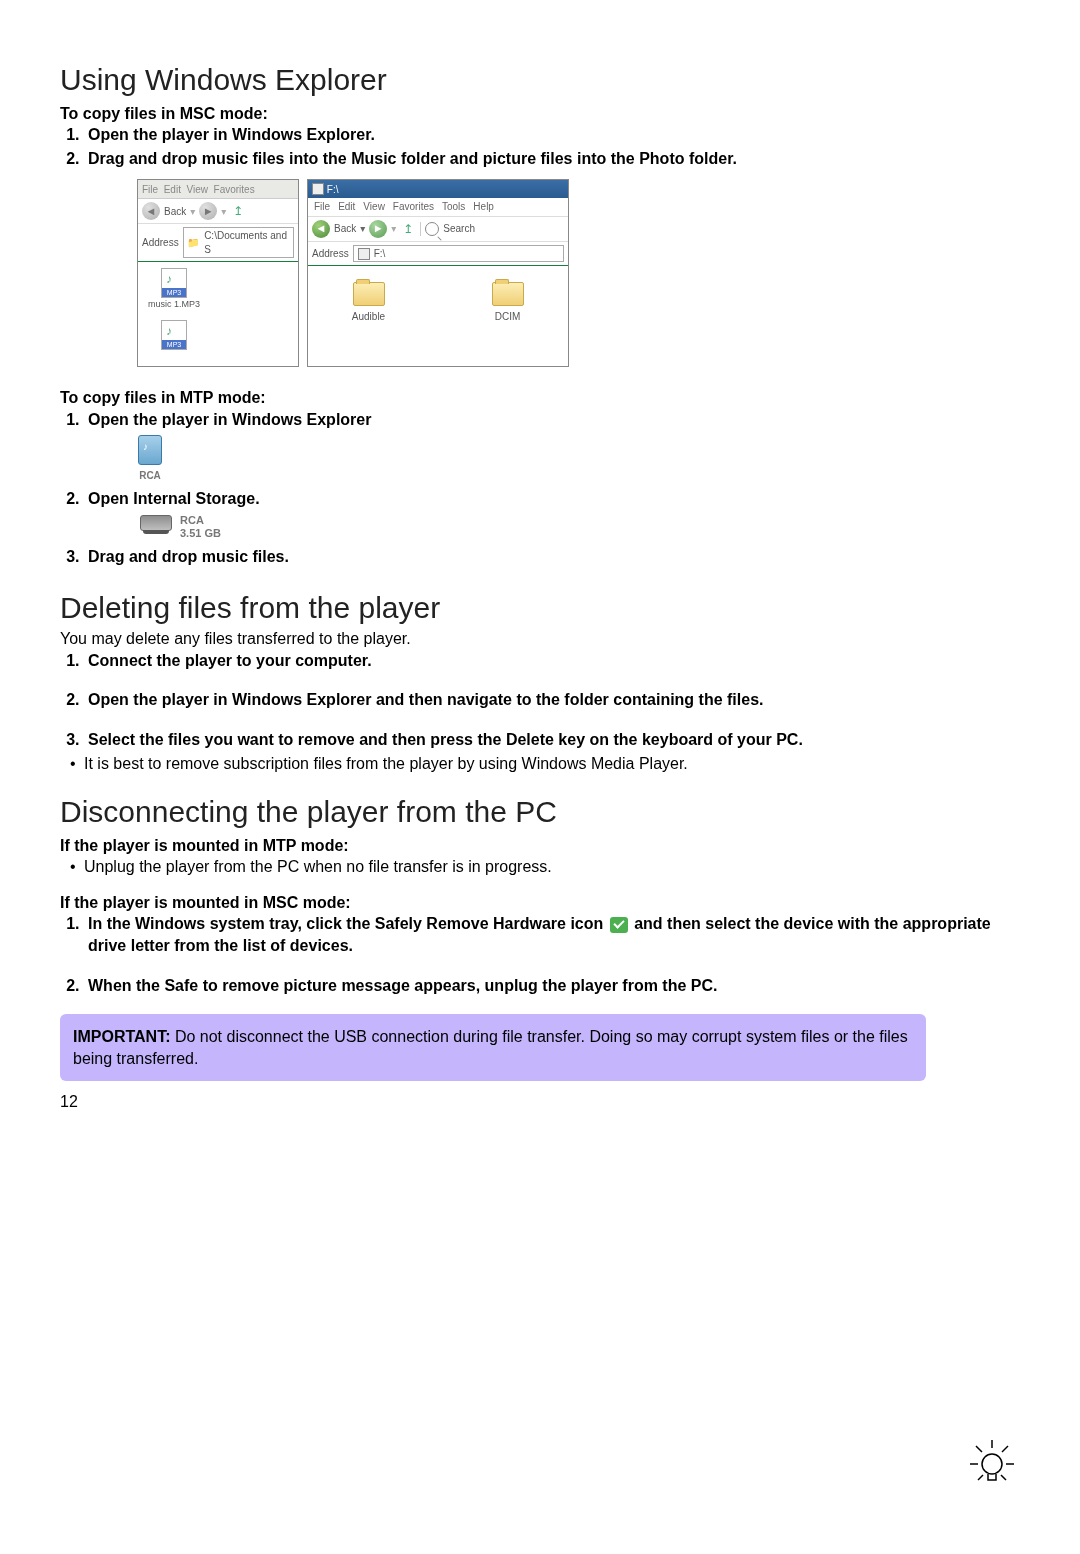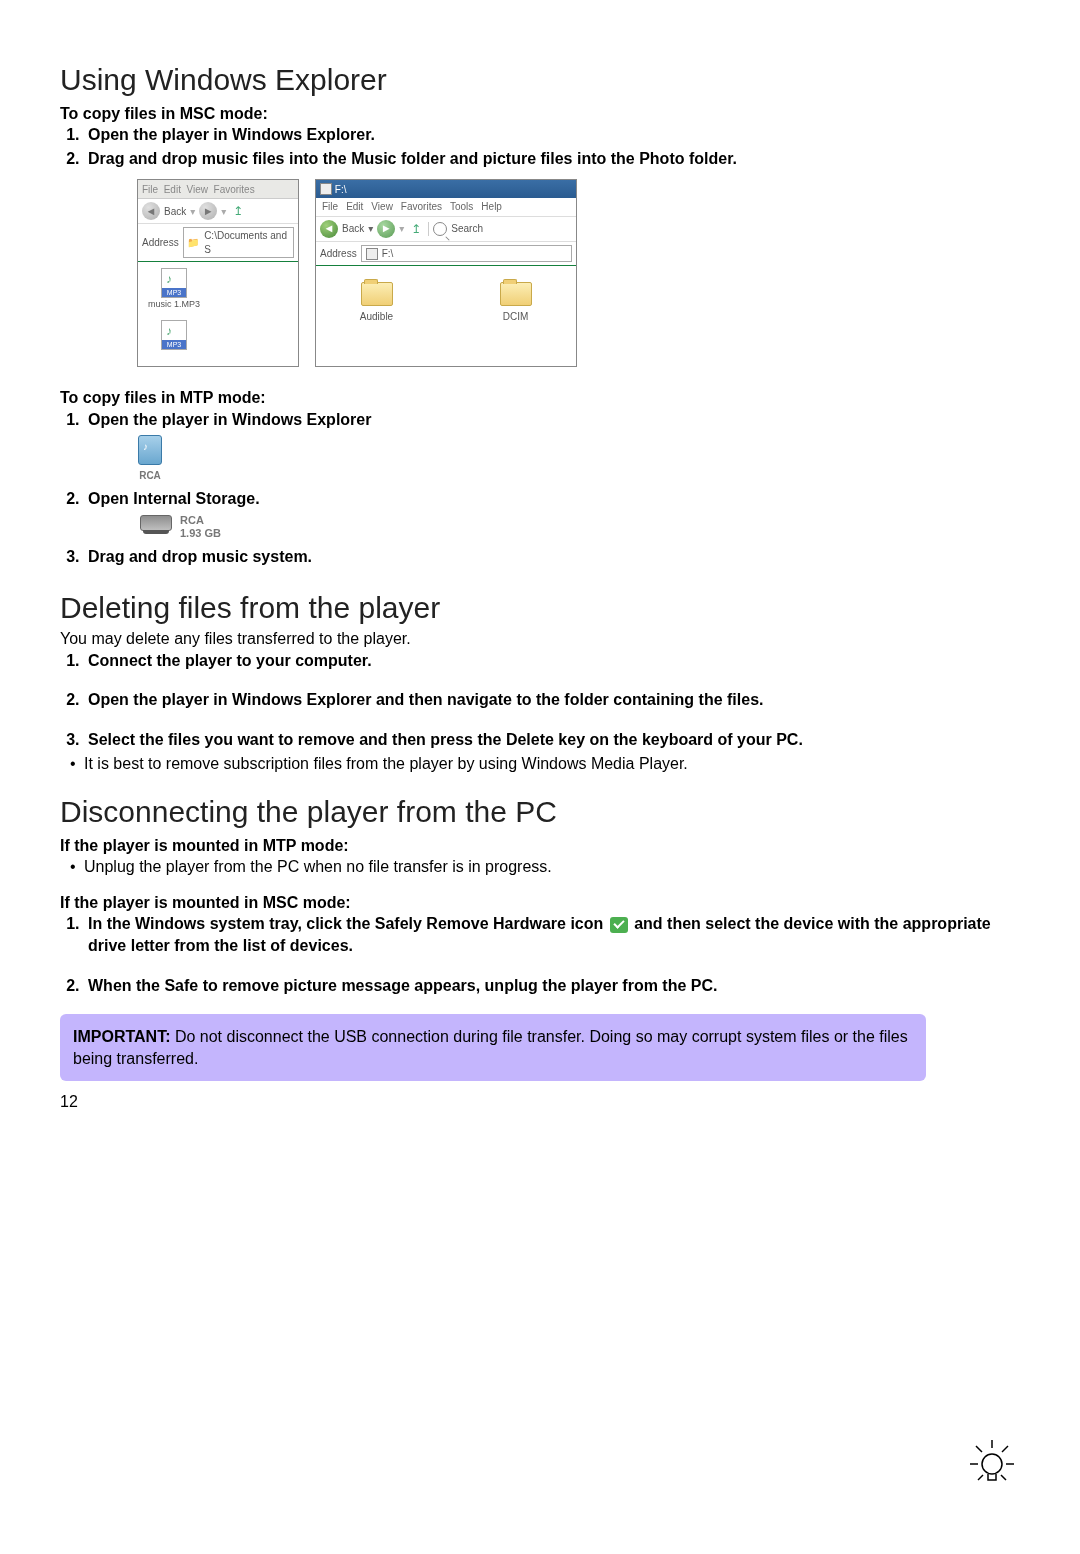--- a/index.html
+++ b/index.html
@@ -64,21 +64,21 @@
     transform: skewX(-10deg);
     margin-bottom: 8px;
     position: relative;
   }
   .drive-shape::after{
     content:"";
     position:absolute; bottom:-4px; left:2px; right:2px; height:4px;
     background:#555; border-radius:0 0 3px 3px; transform: skewX(0deg);
   }
   
-  .xp-windows { display:flex; gap:16px; margin: 10px 0 20px 40px; padding-left: 37px; }
+  .xp-windows { display:flex; gap:8px; margin: 10px 0 20px 40px; padding-left: 37px; }
   .xp-win {
     border: 1px solid #888;
     background:#fff;
     font-family: Tahoma, Arial, sans-serif;
     font-size: 11px;
     color:#444;
   }
   .xp-win.left { width: 160px; }
   .xp-win.right { width: 260px; }
   .xp-titlebar {
@@ -236,25 +236,25 @@
       <div class="mtp-device-icon"></div>
       <div class="mtp-device-label">RCA</div>
     </div>
   </li>
   <li>
     <span>Open </span><b>Internal Storage.</b>
     <div class="internal-storage-fig">
       <div class="drive-shape" style="transform:none;width:30px;height:14px;"></div>
       <div class="txt">
         <div>RCA</div>
-        <div>1.93 GB</div>
+        <div>3.51 GB</div>
       </div>
     </div>
   </li>
-  <li>Drag and drop music system.</li>
+  <li>Drag and drop music files.</li>
 </ol>
 
 <div class="section-gap"></div>
 
 <h1>Deleting files from the player</h1>
 <div>You may delete any files transferred to the player.</div>
 <ol class="spaced">
   <li>Connect the player to your computer.</li>
   <li>Open the player in Windows Explorer and then navigate to the folder containing the files.</li>
   <li style="margin-bottom:2px;">Select the files you want to remove and then press the Delete key on the keyboard of your PC.</li>

